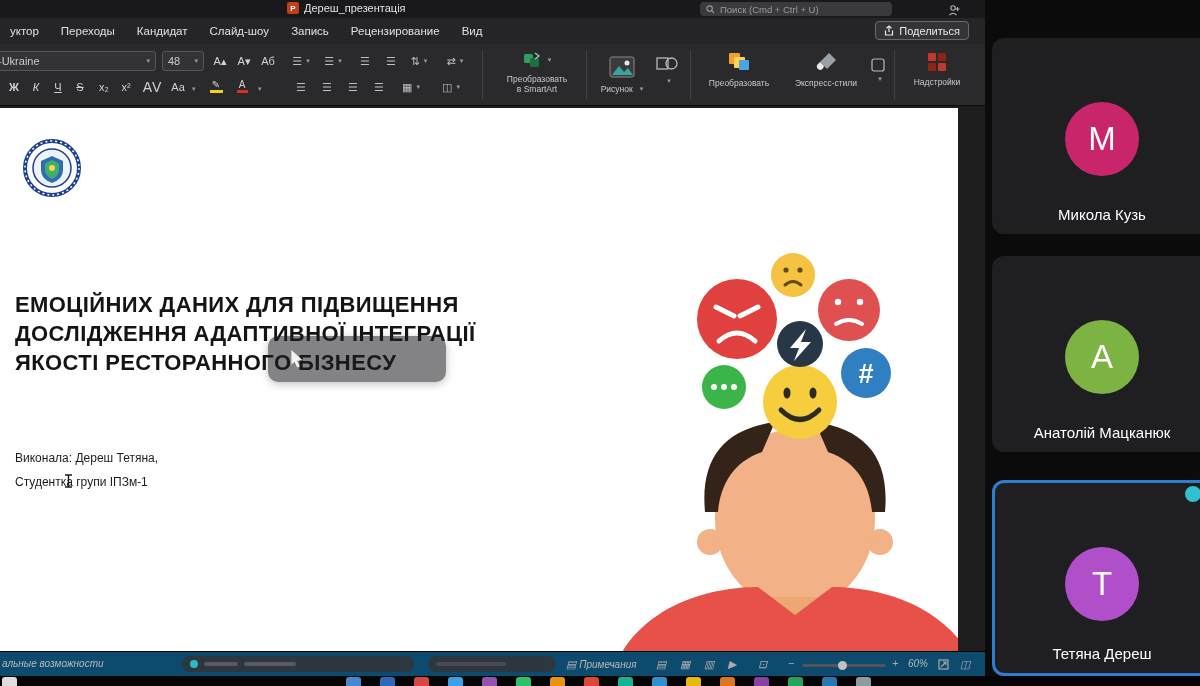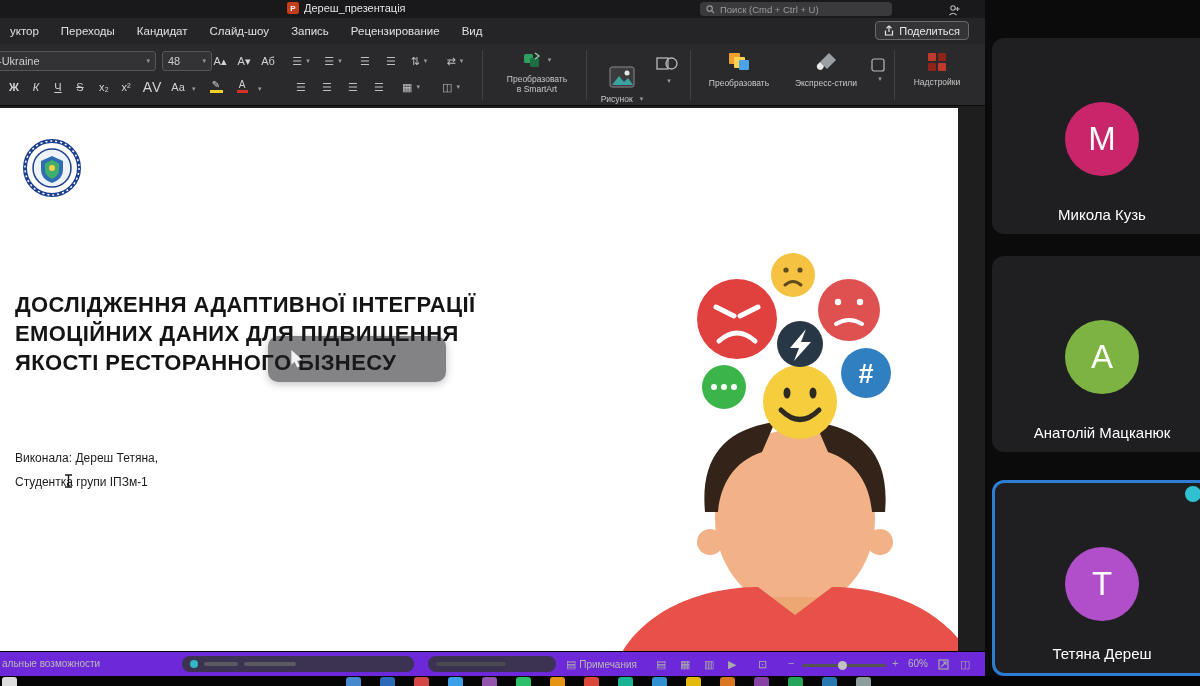--- a/index.html
+++ b/index.html
@@ -52,22 +52,22 @@
                  font-weight:800; color:#141414; line-height:29px; letter-spacing:.4px; }
   .author { position:absolute; left:15px; top:338px; font-size:12px; color:#1c1c1c; line-height:24px; }
   .supervisor { position:absolute; left:15px; top:403px; font-size:13px; color:#1c1c1c; }
   .misspell { text-decoration:underline; text-decoration-style:wavy; text-decoration-color:#e03131;
               text-decoration-thickness:1px; text-underline-offset:2px; }
   .toast { position:absolute; left:268px; top:228px; width:178px; height:46px; border-radius:10px;
            background:rgba(30,30,32,.55); box-shadow:0 2px 8px rgba(0,0,0,.25); }
   .ibeam { position:absolute; left:64px; top:366px; }
 
   
-  .statusbar { position:absolute; left:0; top:651px; width:985px; height:25px; background:#6d28d9;
-               border-top:1px solid #000; color:#b9b9b9; font-size:10px; }
+  .statusbar { position:absolute; left:0; top:651px; width:985px; height:25px; background:#0c4a6e;
+               border-top:1px solid #000; color:#b9b9b9; font-size:10px;font-style:italic; }
   .sb-item { position:absolute; top:6px; white-space:nowrap; }
   .vicon { color:#ababab; font-size:11px; }
   .zoom-track { position:absolute; left:802px; top:12px; width:84px; height:3px; background:#555;
                 border-radius:2px; }
   .zoom-knob { position:absolute; left:36px; top:-3px; width:9px; height:9px; border-radius:50%;
                background:#c2c2c2; }
   .ov-pill { position:absolute; height:16px; border-radius:8px; background:rgba(52,52,56,.85);
              display:flex; align-items:center; gap:6px; padding:0 8px; }
   .ov-dot { width:8px; height:8px; border-radius:50%; background:#2fb8c5; }
   .ov-dash { width:34px; height:4px; border-radius:2px; background:#5a5a60; }
@@ -135,21 +135,21 @@
       <span>Поделиться</span>
     </div>
   </div>
 
   <div class="ribbon">
 
     <div class="rb-box" style="left:-8px; top:7px; width:164px;">
       <span>-Ukraine</span>
       <span class="chev" style="margin-left:auto">▾</span>
     </div>
-    <div class="rb-box" style="left:162px; top:7px; width:50px;">
+    <div class="rb-box" style="left:162px; top:7px; width:42px;">
       <span>48</span>
       <span class="chev" style="margin-left:auto">▾</span>
     </div>
     <div class="rb-btn" style="left:210px; top:8px;">А▴</div>
     <div class="rb-btn" style="left:234px; top:8px;">А▾</div>
     <div class="rb-btn" style="left:258px; top:8px;">Аб</div>
 
     <div class="rb-btn" style="left:4px;  top:34px; font-weight:bold;">Ж</div>
     <div class="rb-btn" style="left:26px; top:34px; font-style:italic;">К</div>
     <div class="rb-btn" style="left:48px; top:34px; text-decoration:underline;">Ч</div>
@@ -194,21 +194,21 @@
         <span class="chev">▾</span>
       </div>
       <div style="margin-top:5px;">
         <div class="rb-label">Преобразовать</div>
         <div class="rb-label">в SmartArt</div>
       </div>
     </div>
 
     <div class="rb-div" style="left:586px;"></div>
 
-    <div class="rb-group" style="left:596px; top:12px; width:52px;margin-top:10px;">
+    <div class="rb-group" style="left:596px; top:12px; width:52px;">
       <svg width="26" height="22" viewBox="0 0 26 22">
         <rect x="1" y="1" width="24" height="20" rx="2" fill="#3b3b3e" stroke="#8a8a8a"></rect>
         <circle cx="18" cy="7" r="2.5" fill="#e8e8e8"></circle>
         <path d="M3 19 L10 10 L15 16 L19 12 L24 19 Z" fill="#3aa3a0"></path>
       </svg>
       <div style="margin-top:6px; display:flex; align-items:center; gap:3px;">
         <span class="rb-label">Рисунок</span>
         <span class="chev">▾</span>
       </div>
     </div>
@@ -266,22 +266,22 @@
       <circle cx="30" cy="30" r="19" fill="#eef3fb" stroke="#1d3f8f" stroke-width="1.5"></circle>
       <path d="M30 18 L41 23 V32 Q41 41 30 45 Q19 41 19 32 V23 Z" fill="#2e6db4"></path>
       <path d="M30 22 L37 25.5 V32 Q37 38 30 41 Q23 38 23 32 V25.5 Z" fill="#3fae6a"></path>
       <circle cx="30" cy="30" r="3" fill="#ffd24d"></circle>
     </svg>
 
     <div class="uni-text">
     </div>
 
     <div class="slide-title">
+      <div>ЕМОЦІЙНИХ ДАНИХ ДЛЯ ПІДВИЩЕННЯ</div>
       <div>ДОСЛІДЖЕННЯ АДАПТИВНОЇ ІНТЕГРАЦІЇ</div>
-      <div>ЕМОЦІЙНИХ ДАНИХ ДЛЯ ПІДВИЩЕННЯ</div>
       <div>ЯКОСТІ РЕСТОРАННОГО БІЗНЕСУ</div>
     </div>
 
     <div class="author">
       <div>Виконала: Дереш Тетяна,</div>
       <div>Студентка групи ІПЗм-1</div>
     </div>
 
 
     <svg class="abs" style="left:610px; top:139px;" width="360" height="405" viewBox="0 0 360 405">

